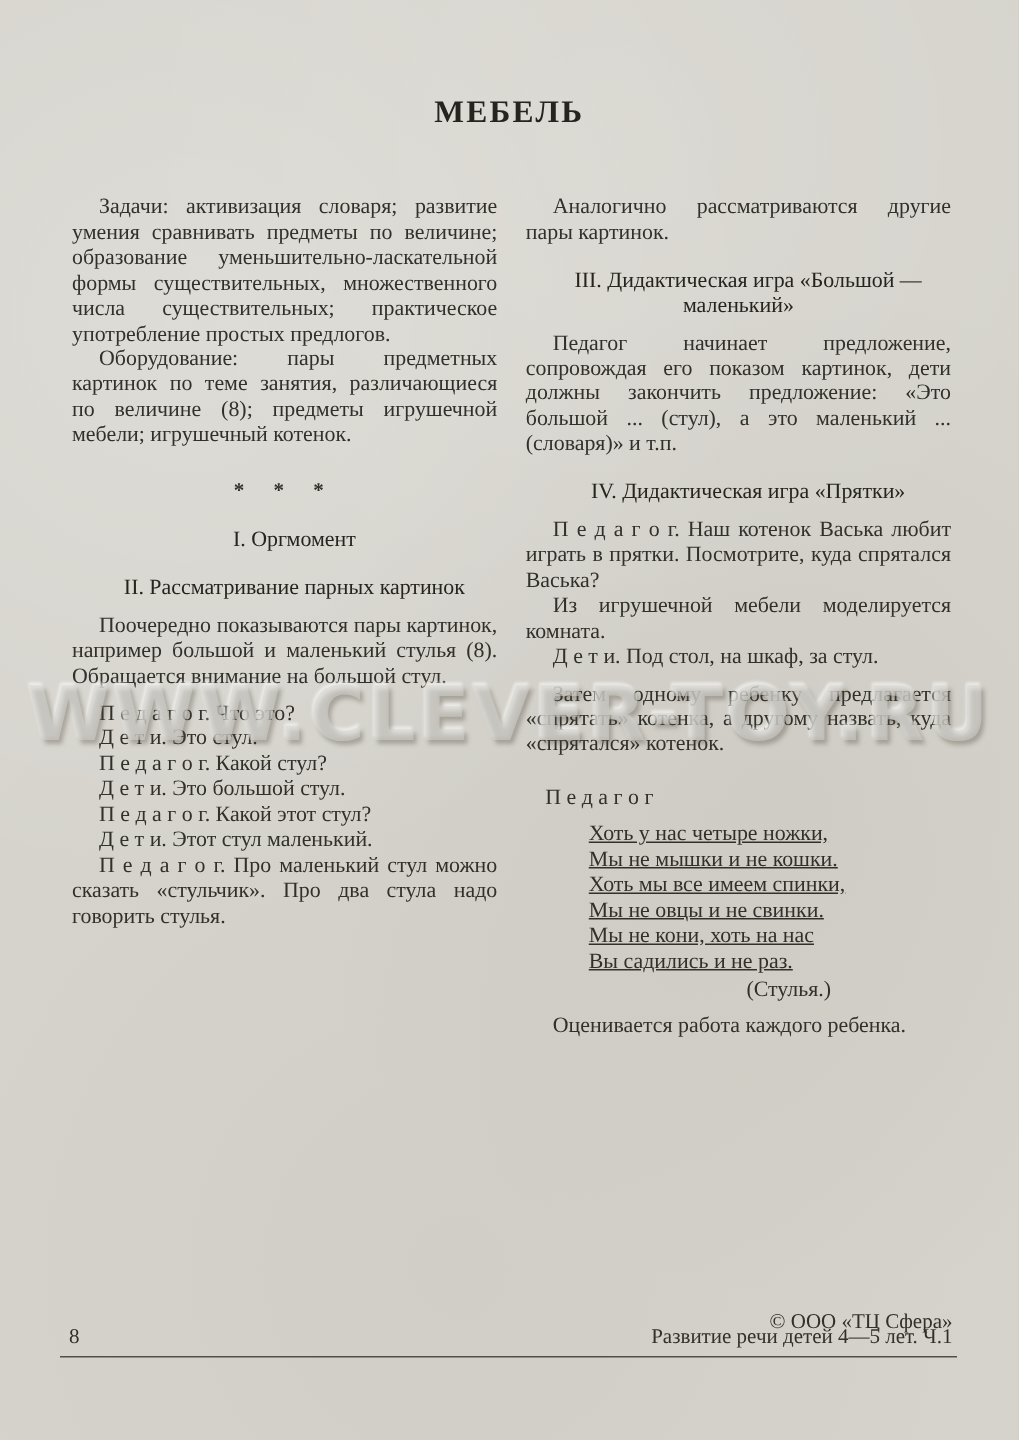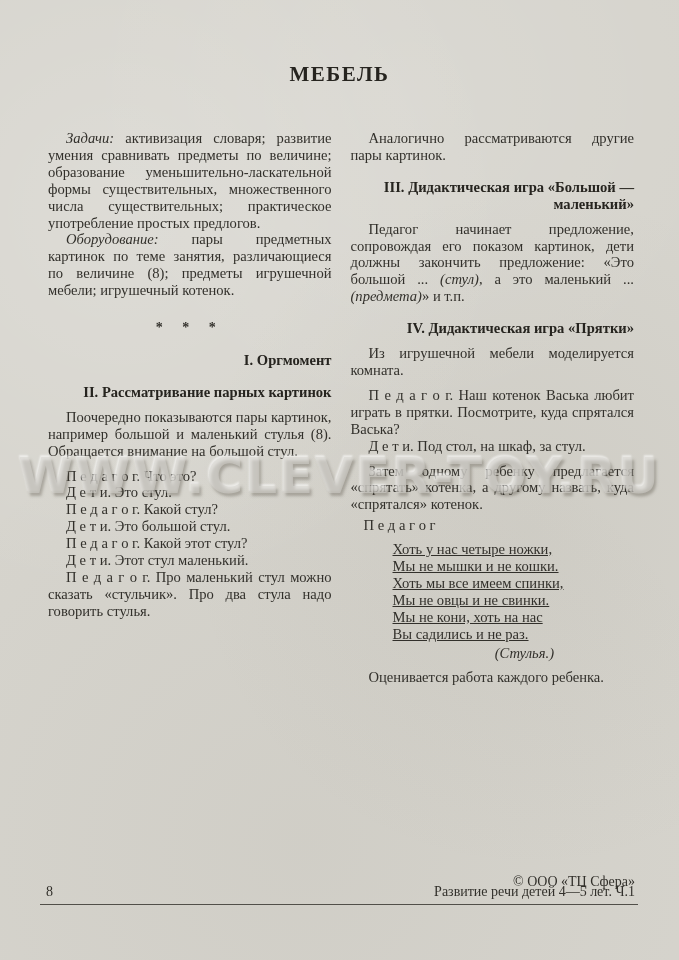--- a/index.html
+++ b/index.html
@@ -25,28 +25,28 @@
     text-align:center;font-size:21px;font-weight:bold;letter-spacing:1.5px;
     color:var(--ink-dark);
   }
   .columns{
     position:absolute;top:130px;left:48px;width:586px;
     display:flex;gap:19px;
     font-size:14.6px;line-height:16.9px;
   }
   .col{flex:1;min-width:0;}
   .para{margin:0;text-indent:18px;text-align:justify;}
-  .heading{font-weight:bold;text-indent:13px;margin:15px 0 8px;text-align:right;color:var(--ink-dark);}
+  .heading{font-weight:normal;text-indent:13px;margin:15px 0 8px;text-align:center;color:var(--ink-dark);}
   .separator{text-align:center;letter-spacing:8px;font-weight:bold;margin:21px 0 10px;font-size:14px;}
   .mt{margin-top:8px;}
-  .speaker{text-indent:13px;margin-top:4px;}
+  .speaker{text-indent:13px;margin-top:19px;}
   .poem{margin:7px 0 0 42px;text-align:left;}
   .poem-line{white-space:nowrap;text-decoration:underline;}
   .attribution{text-align:right;padding-right:80px;margin-top:2px;}
-  .it{font-style:italic;}
+  .it{}
   .watermark{
     position:absolute;top:447px;left:-7px;width:693px;
     text-align:center;white-space:nowrap;pointer-events:none;
     font-family:"DejaVu Sans",sans-serif;font-weight:bold;
     font-size:50px;letter-spacing:2px;
     color:rgba(214,212,205,0.55);
     text-shadow:2px 3px 3px rgba(80,74,62,0.35), -1px -2px 2px rgba(255,255,255,0.55);
   }
   .pagenum{position:absolute;left:46px;top:884px;font-size:14px;}
   .running{position:absolute;right:44px;top:884px;font-size:14px;}
@@ -74,24 +74,24 @@
       <p class="para">П е д а г о г. Какой стул?</p>
       <p class="para">Д е т и. Это большой стул.</p>
       <p class="para">П е д а г о г. Какой этот стул?</p>
       <p class="para">Д е т и. Этот стул маленький.</p>
       <p class="para">П е д а г о г. Про маленький стул можно сказать «стульчик». Про два стула надо говорить стулья.</p>
     </div>
 
     <div class="col">
       <p class="para">Аналогично рассматриваются другие пары картинок.</p>
       <div class="heading">III. Дидактическая игра «Большой — маленький»</div>
-      <p class="para"><span>Педагог начинает предложение, сопровождая его показом картинок, дети должны закончить предложение: «Это большой ... </span><span class="it">(стул)</span><span>, а это маленький ... </span><span class="it">(предмета)</span><span>» и т.п.</span></p>
+      <p class="para"><span>Педагог начинает предложение, сопровождая его показом картинок, дети должны закончить предложение: «Это большой ... </span><span class="it">(стул)</span><span>, а это маленький ... </span><span class="it">(словаря)</span><span>» и т.п.</span></p>
       <div class="heading">IV. Дидактическая игра «Прятки»</div>
+      <p class="para mt">П е д а г о г. Наш котенок Васька любит играть в прятки. Посмотрите, куда спрятался Васька?</p>
       <p class="para">Из игрушечной мебели моделируется комната.</p>
-      <p class="para mt">П е д а г о г. Наш котенок Васька любит играть в прятки. Посмотрите, куда спрятался Васька?</p>
       <p class="para">Д е т и. Под стол, на шкаф, за стул.</p>
       <p class="para mt">Затем одному ребенку предлагается «спрятать» котенка, а другому назвать, куда «спрятался» котенок.</p>
       <div class="speaker">П е д а г о г</div>
       <div class="poem">
         <div class="poem-line">Хоть у нас четыре ножки,</div>
         <div class="poem-line">Мы не мышки и не кошки.</div>
         <div class="poem-line">Хоть мы все имеем спинки,</div>
         <div class="poem-line">Мы не овцы и не свинки.</div>
         <div class="poem-line">Мы не кони, хоть на нас</div>
         <div class="poem-line">Вы садились и не раз.</div>

